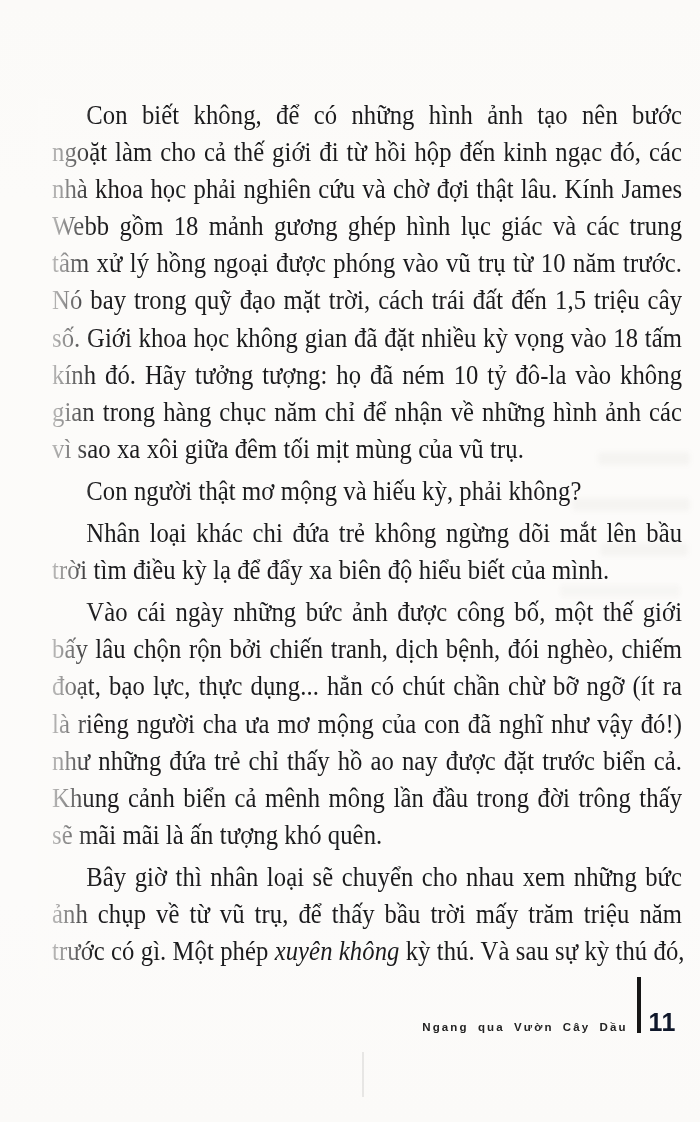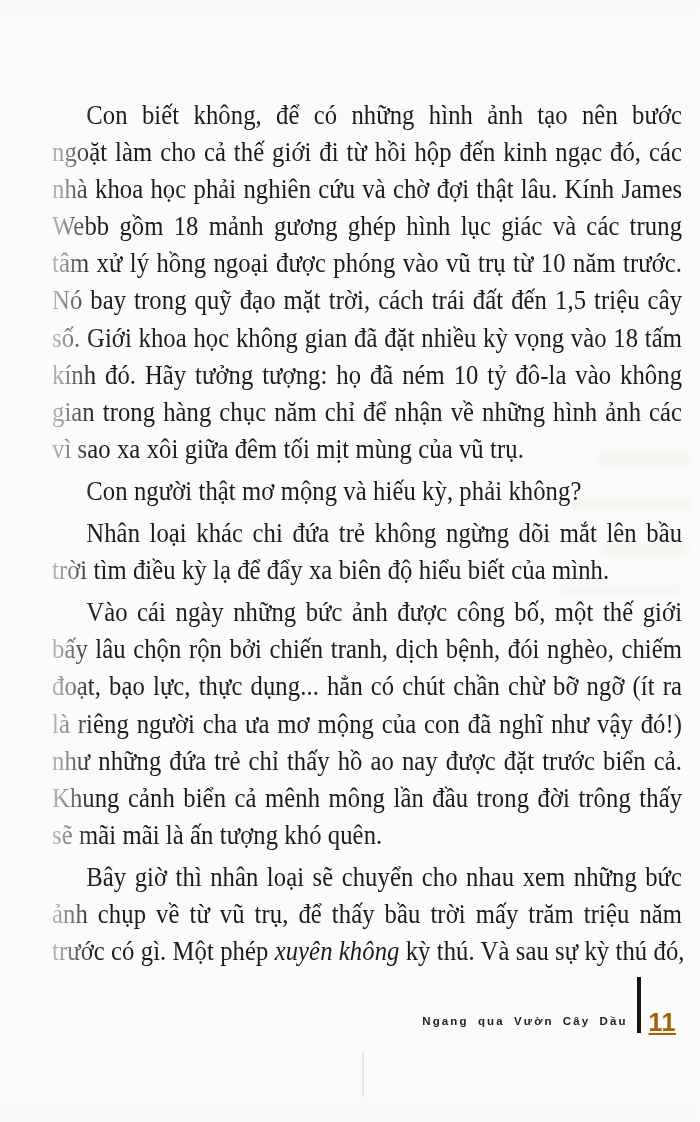--- a/index.html
+++ b/index.html
@@ -90,36 +90,34 @@
     display: flex;
     align-items: flex-end;
     font-family: "Liberation Sans", "DejaVu Sans", sans-serif;
   }
   .footer-title {
     font-size: 11.5px;
     font-weight: 700;
     letter-spacing: 2.1px;
     word-spacing: 4px;
     color: #222;
-    margin-bottom: 6px;
     white-space: nowrap;
   }
   .footer-bar {
     width: 4px;
     height: 56px;
     background: #161616;
     margin: 0 8px 0 9px;
   }
   .footer-page-number {
     font-size: 25px;
     font-weight: 700;
     line-height: 0.86;
     letter-spacing: 0.5px;
-    color: #a16207;
-    text-decoration: underline;
+    color: #0f172a;
   }
 </style>
 </head>
 <body>
 
 <div class="page-surface"></div>
 
 <div class="smudge s1"></div>
 <div class="smudge s2"></div>
 <div class="smudge s3"></div>

